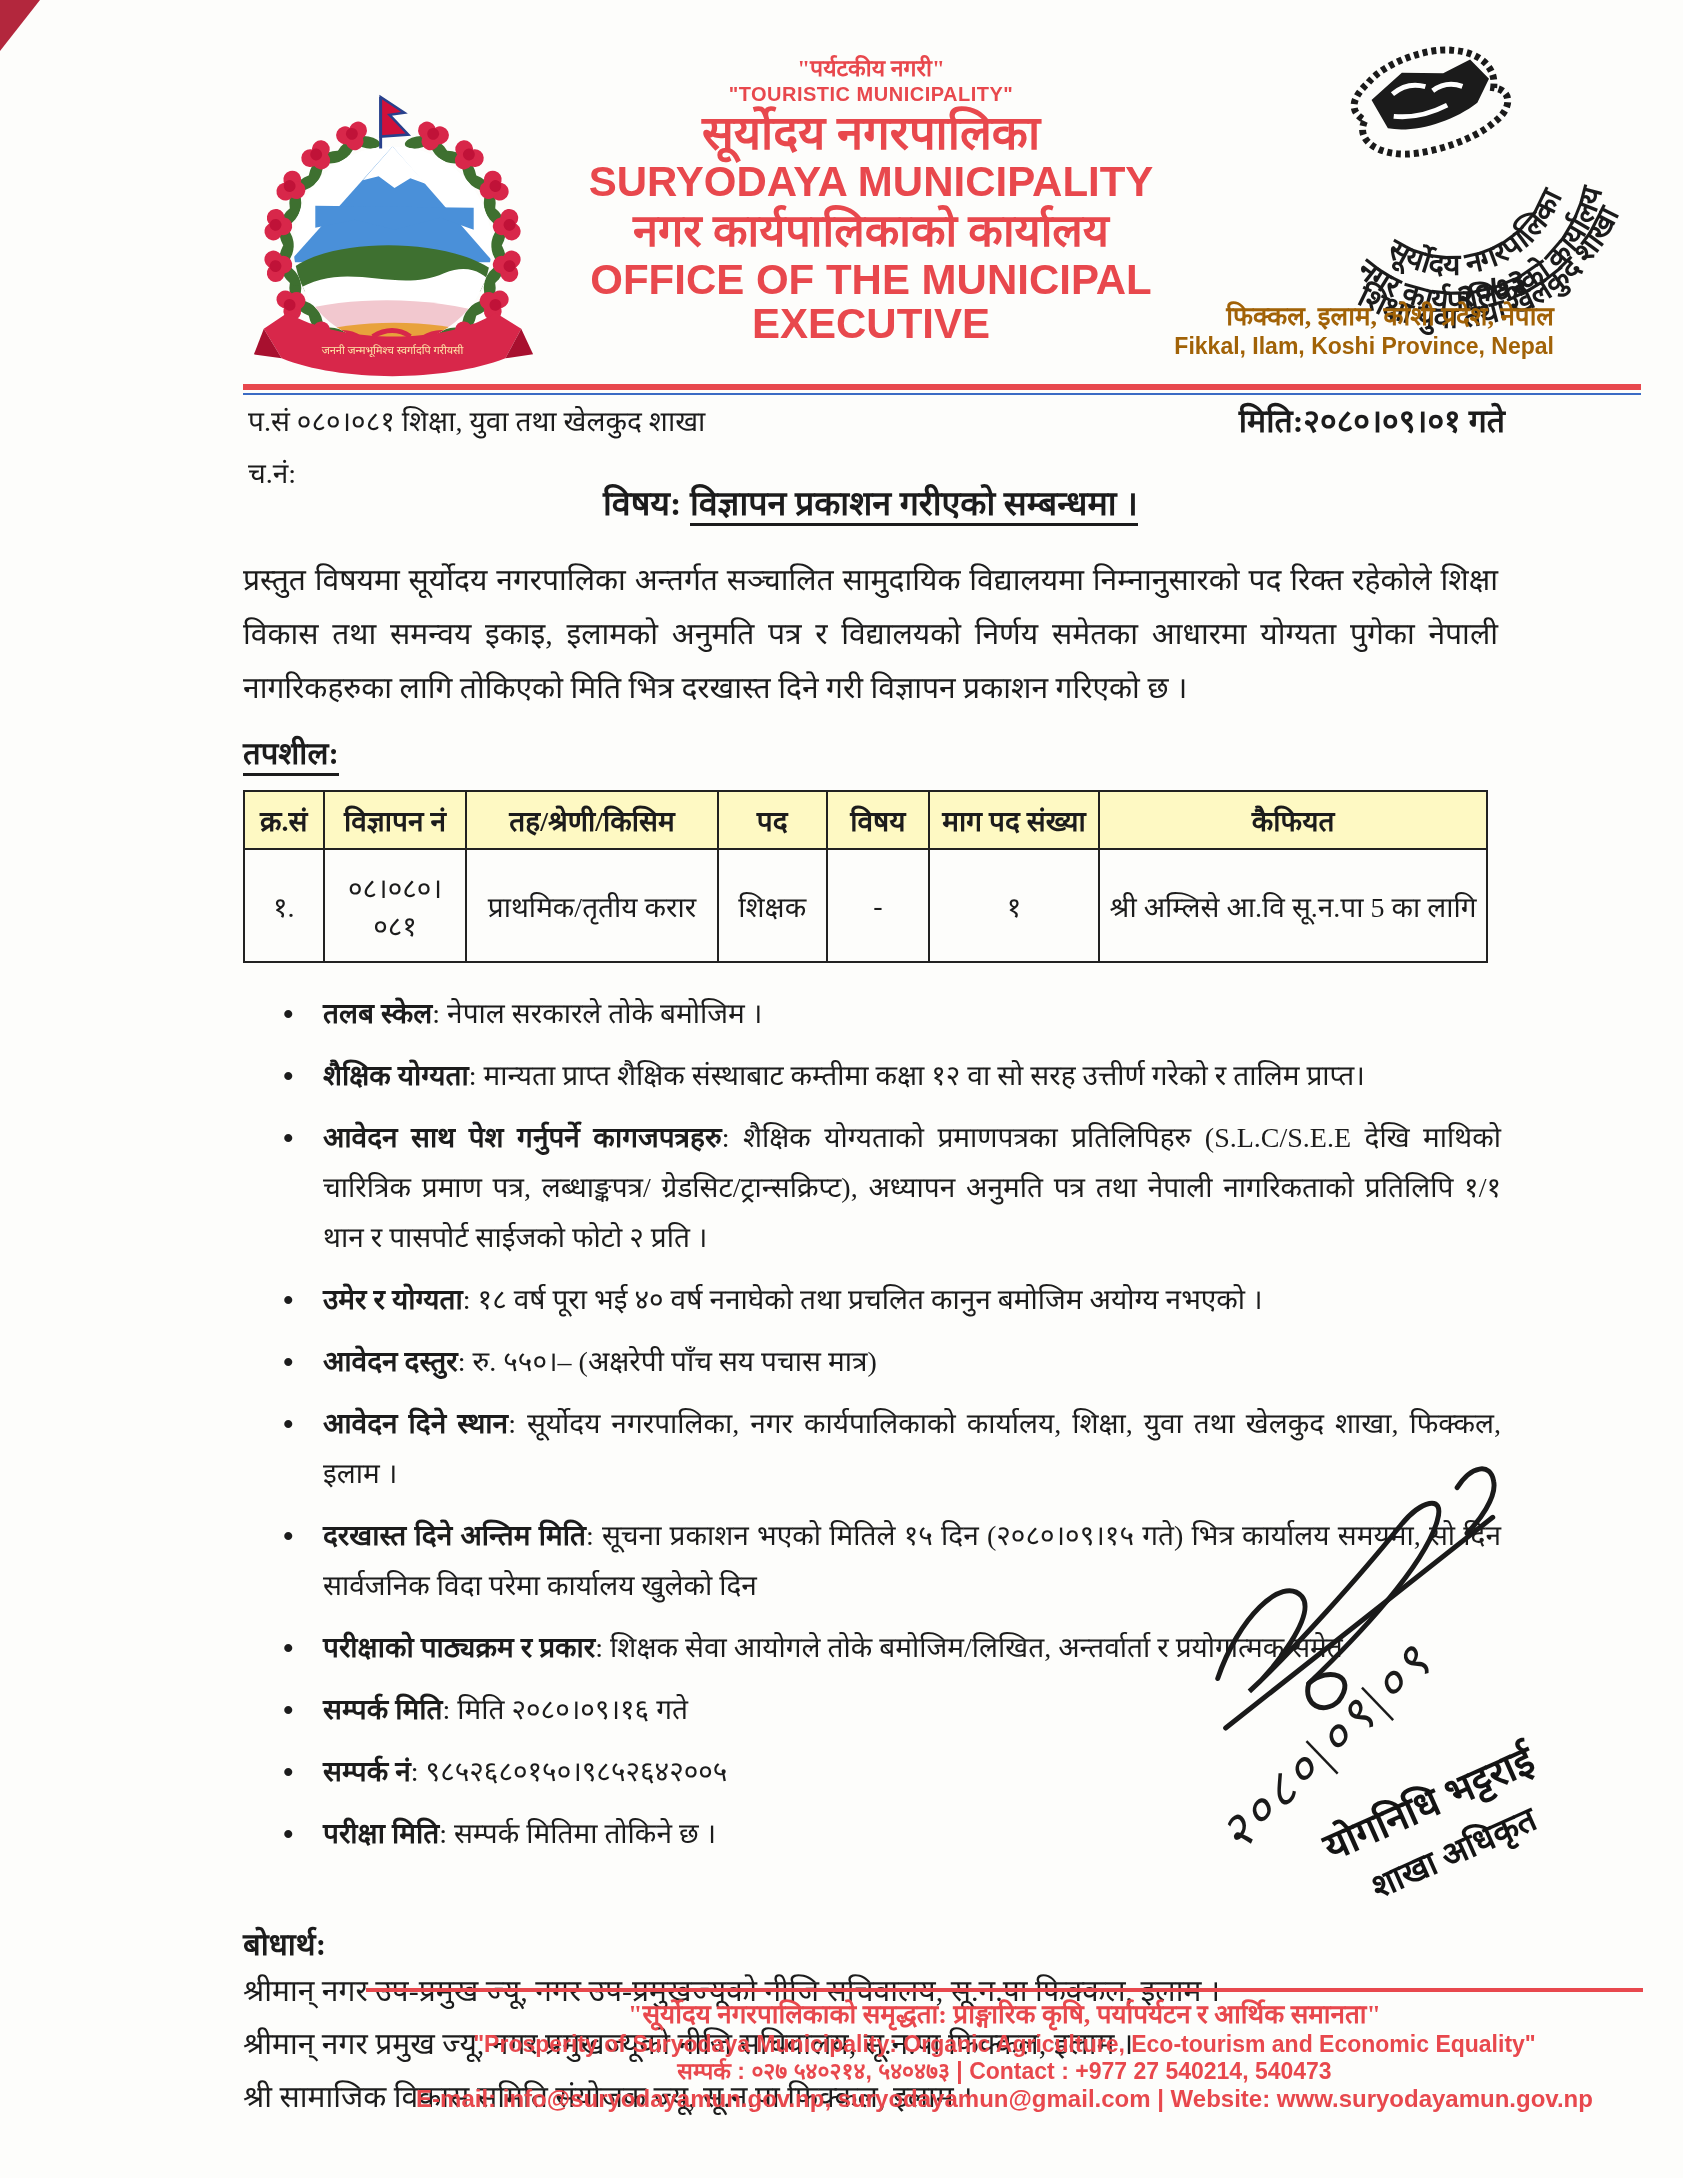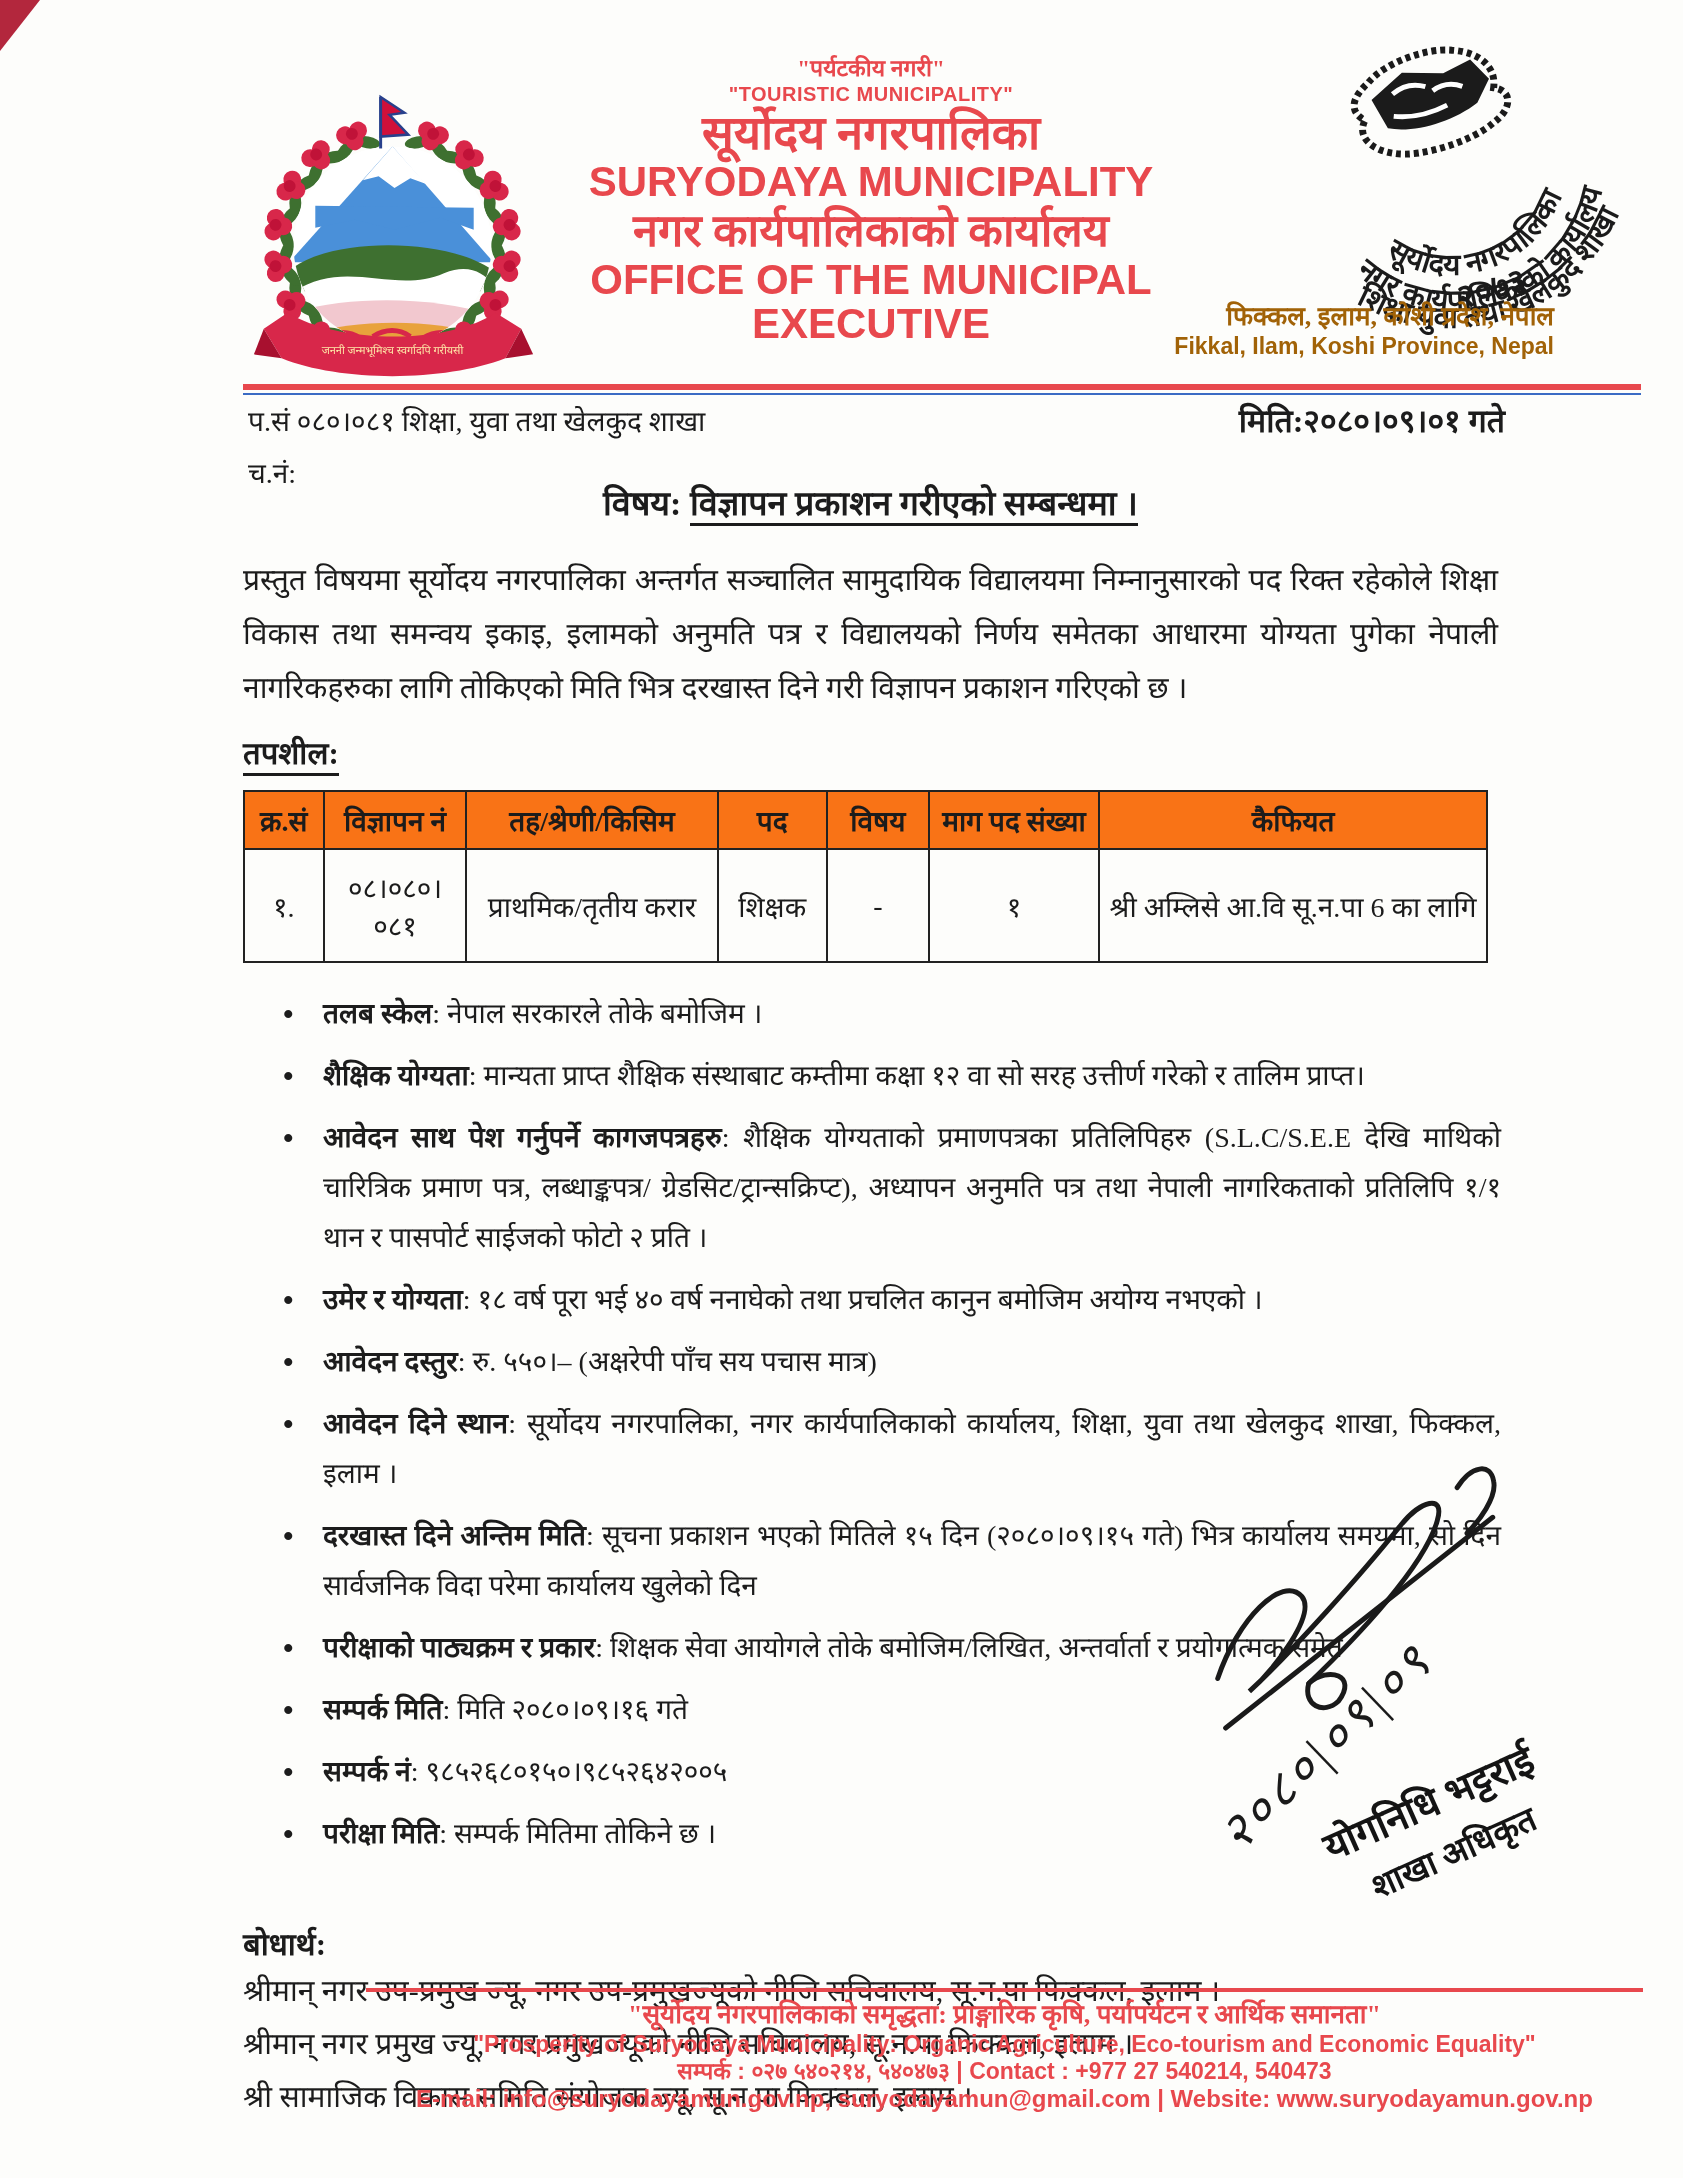--- a/index.html
+++ b/index.html
@@ -31,21 +31,21 @@
   .disp{font-size:28px;margin-top:14px;}
   .date{position:absolute;right:178px;top:398px;font-size:32px;font-weight:bold;}
   
   .content{position:absolute;left:243px;top:475px;width:1255px;}
   .subject{text-align:center;font-size:34px;font-weight:bold;margin:4px 0 28px 0;}
   .subject .u{border-bottom:3px solid #1c1c1c;padding-bottom:1px;}
   .para{font-size:30px;line-height:54px;text-align:justify;}
   .tapsil{font-size:31px;font-weight:bold;display:inline-block;border-bottom:3px solid #1c1c1c;margin-top:16px;}
   table.vac{border-collapse:collapse;width:1245px;margin-top:14px;table-layout:fixed;}
   table.vac th,table.vac td{border:2px solid #222;padding:6px 4px;text-align:center;}
-  table.vac th{background:#f97316;font-size:28px;font-weight:bold;height:44px;}
+  table.vac th{background:#fef9c3;font-size:28px;font-weight:bold;height:44px;}
   table.vac td{font-size:28px;height:99px;}
   ul.blts{list-style:none;margin:26px 0 0 40px;padding:0;width:1218px;}
   ul.blts li{position:relative;padding-left:40px;font-size:28px;line-height:50px;margin-bottom:12px;text-align:justify;}
   ul.blts li::before{content:"•";position:absolute;left:0;top:0;font-size:30px;font-weight:bold;}
   ul.blts .lb{font-weight:bold;margin-top:20px;}
   .cc{margin-top:63px;}
   .cc-h{font-size:31px;font-weight:bold;margin-bottom:0;}
   .cc-l{font-size:30px;line-height:53px;}
   
   .logo{position:absolute;left:246px;top:89px;}
@@ -234,21 +234,21 @@
         <th>माग पद संख्या</th>
         <th>कैफियत</th>
       </tr>
       <tr>
         <td>१.</td>
         <td>०८।०८०।०८१</td>
         <td>प्राथमिक/तृतीय करार</td>
         <td>शिक्षक</td>
         <td>-</td>
         <td>१</td>
-        <td>श्री अम्लिसे आ.वि सू.न.पा 6 का लागि</td>
+        <td>श्री अम्लिसे आ.वि सू.न.पा 5 का लागि</td>
       </tr>
     </tbody>
       </table>
 
     <ul class="blts">
       <li><span class="lb">तलब स्केल</span><span>: नेपाल सरकारले तोके बमोजिम ।</span></li>
       <li><span class="lb">शैक्षिक योग्यता</span><span>: मान्यता प्राप्त शैक्षिक संस्थाबाट कम्तीमा कक्षा १२ वा सो सरह उत्तीर्ण गरेको र तालिम प्राप्त।</span></li>
       <li><span class="lb">आवेदन साथ पेश गर्नुपर्ने कागजपत्रहरु</span><span>: शैक्षिक योग्यताको प्रमाणपत्रका प्रतिलिपिहरु (S.L.C/S.E.E देखि माथिको चारित्रिक प्रमाण पत्र, लब्धाङ्कपत्र/ ग्रेडसिट/ट्रान्सक्रिप्ट), अध्यापन अनुमति पत्र तथा नेपाली नागरिकताको प्रतिलिपि १/१ थान र पासपोर्ट साईजको फोटो २ प्रति ।</span></li>
       <li><span class="lb">उमेर र योग्यता</span><span>: १८ वर्ष पूरा भई ४० वर्ष ननाघेको तथा प्रचलित कानुन बमोजिम अयोग्य नभएको ।</span></li>
       <li><span class="lb">आवेदन दस्तुर</span><span>: रु. ५५०।– (अक्षरेपी पाँच सय पचास मात्र)</span></li>

